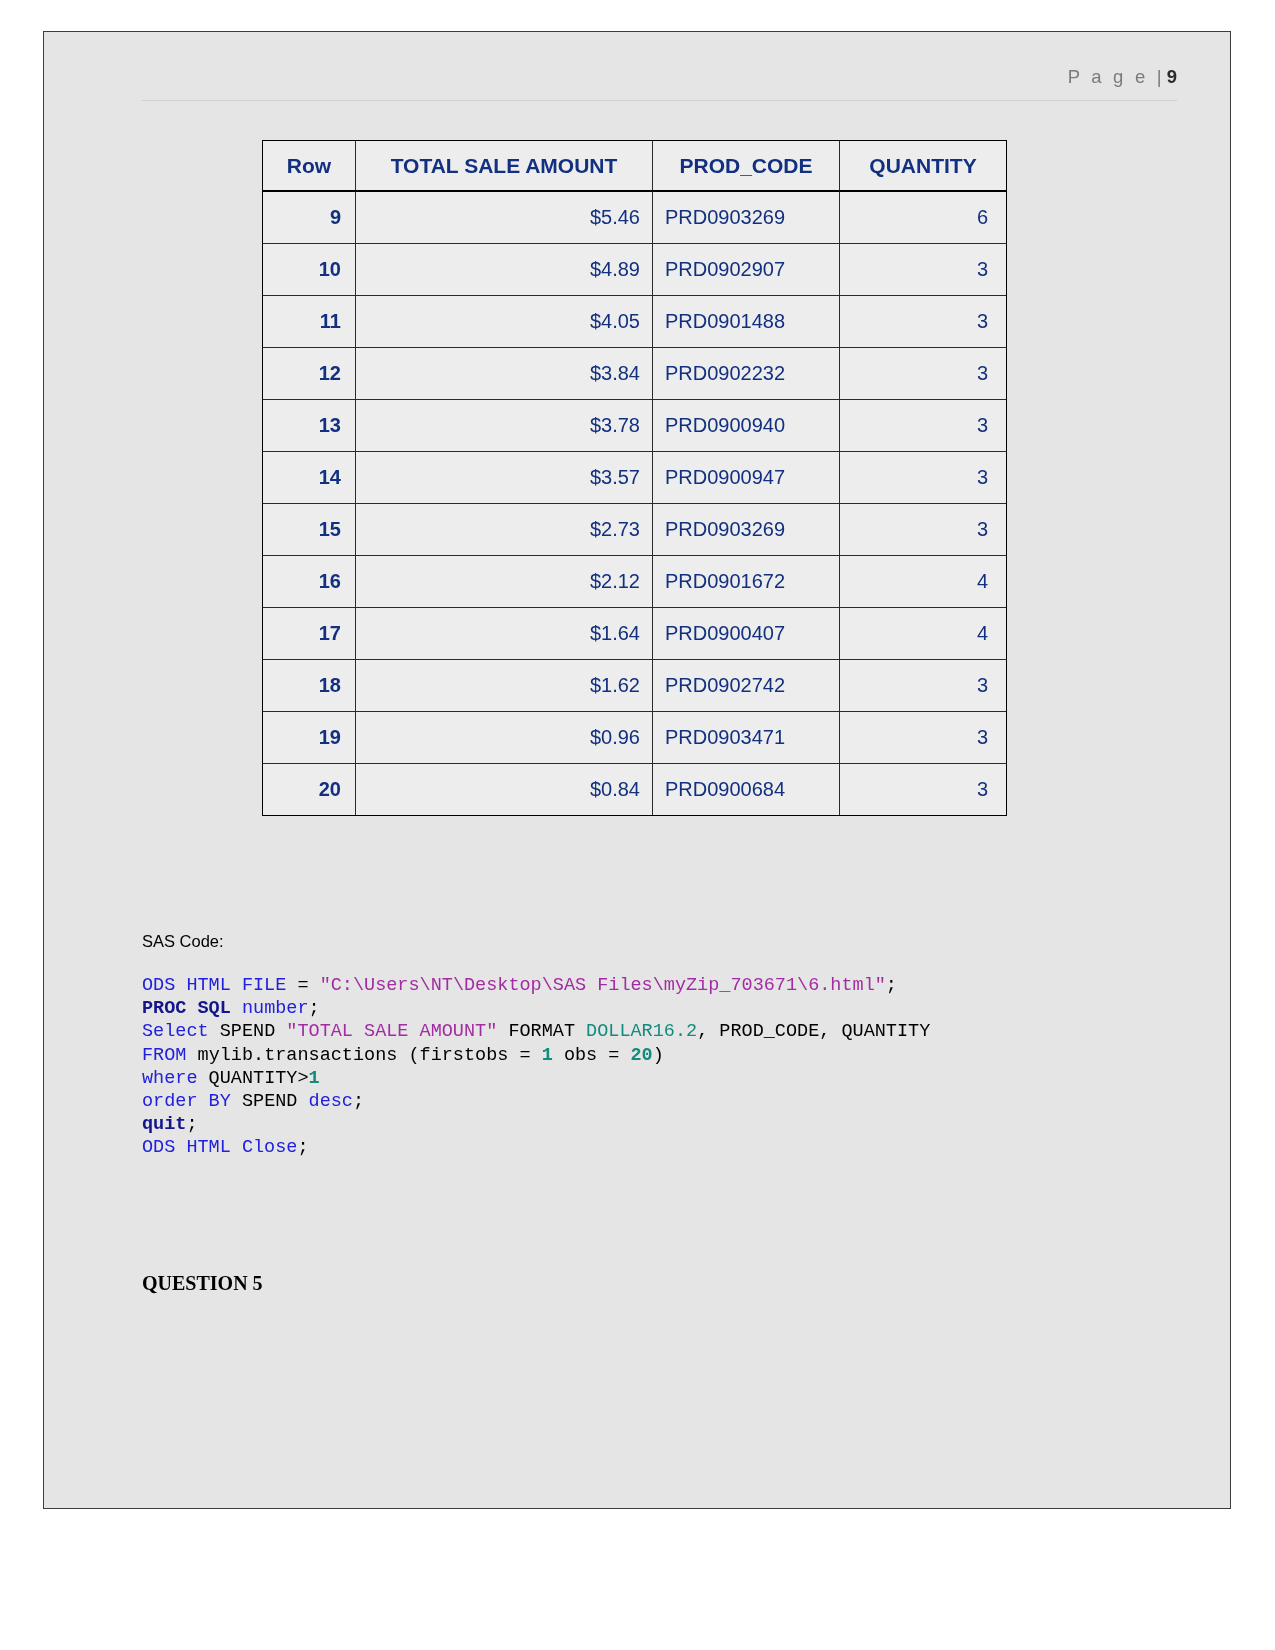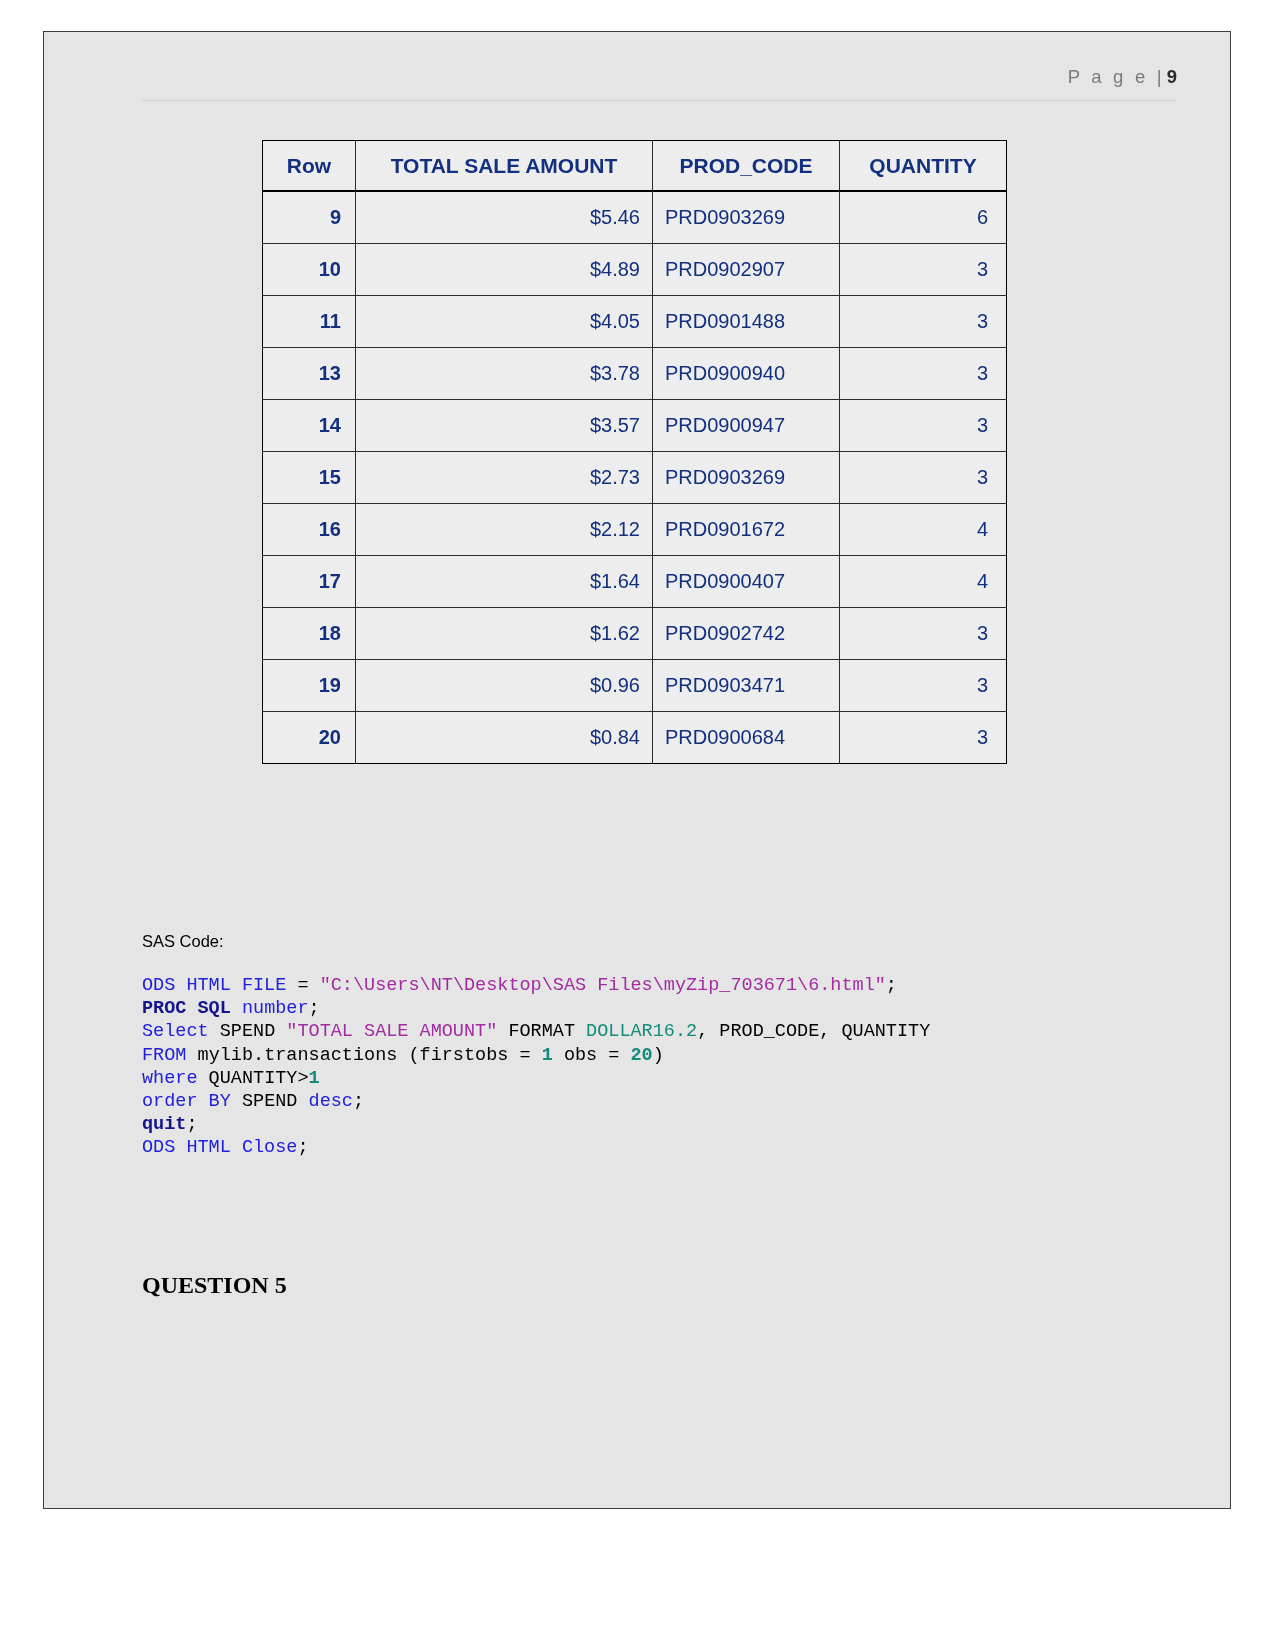--- a/index.html
+++ b/index.html
@@ -151,21 +151,21 @@
     font-family: "Liberation Serif", serif;
     font-size: 19.5px;
     color: #000000;
     text-indent: 74px;
   }
   .question-heading {
     position: absolute;
     left: 98px;
     top: 1240px;
     font-family: "Liberation Serif", serif;
-    font-size: 24px;
+    font-size: 20px;
     font-weight: bold;
     color: #000000;
   }
 </style>
 </head>
 <body>
 
 <div class="page-frame">
   <div class="page-inner">
 
@@ -197,20 +197,26 @@
               <td class="col-prod">PRD0902907</td>
               <td class="col-qty">3</td>
             </tr>
             <tr>
               <td class="col-row">11</td>
               <td class="col-amount">$4.05</td>
               <td class="col-prod">PRD0901488</td>
               <td class="col-qty">3</td>
             </tr>
             <tr>
+              <td class="col-row">12</td>
+              <td class="col-amount">$3.84</td>
+              <td class="col-prod">PRD0902232</td>
+              <td class="col-qty">3</td>
+            </tr>
+            <tr>
               <td class="col-row">13</td>
               <td class="col-amount">$3.78</td>
               <td class="col-prod">PRD0900940</td>
               <td class="col-qty">3</td>
             </tr>
             <tr>
               <td class="col-row">14</td>
               <td class="col-amount">$3.57</td>
               <td class="col-prod">PRD0900947</td>
               <td class="col-qty">3</td>

